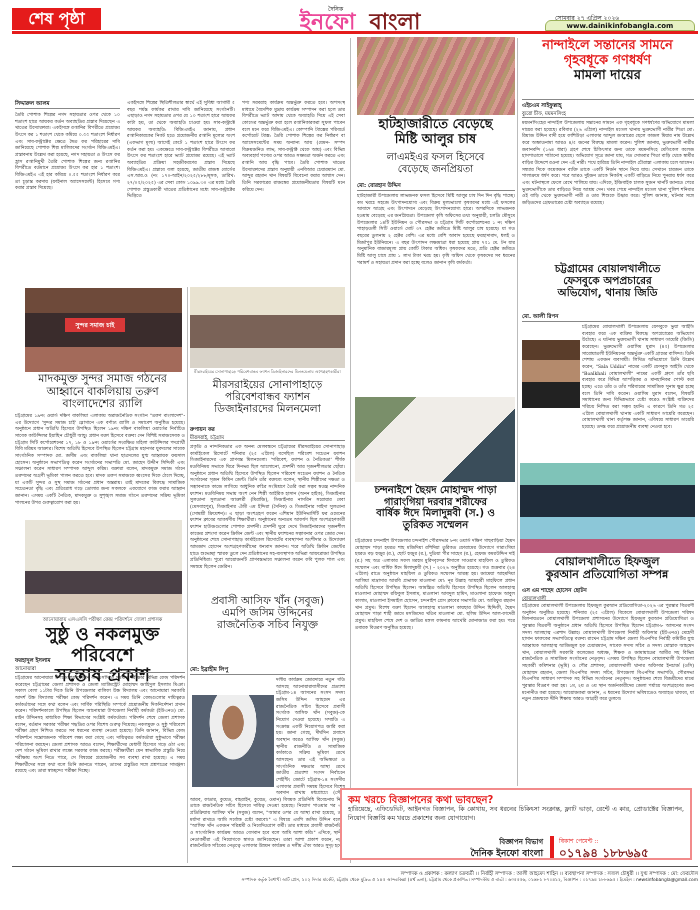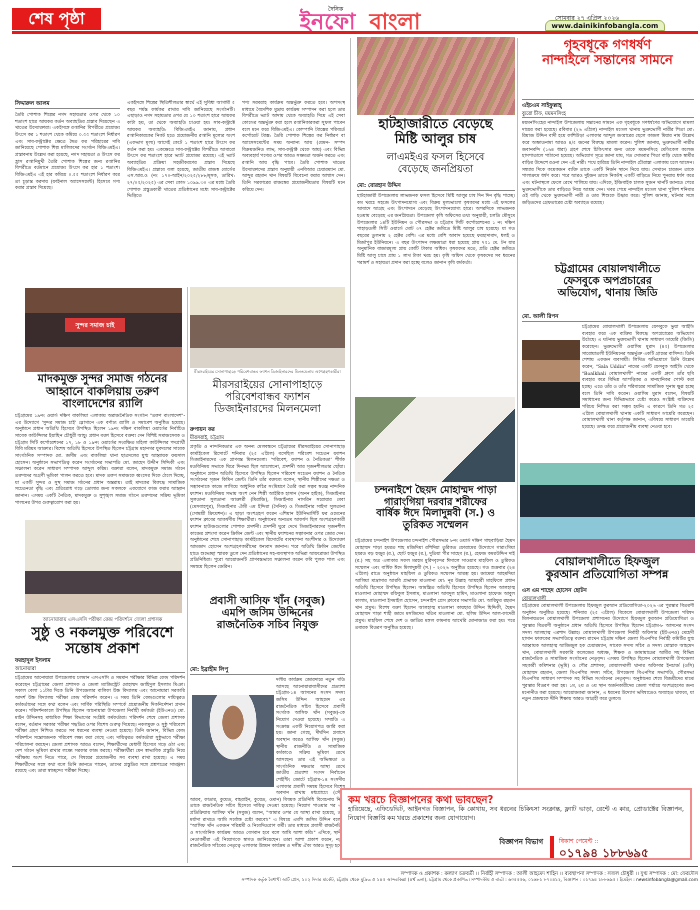--- a/index.html
+++ b/index.html
@@ -2,23 +2,23 @@
 <html><head>
 <meta charset="utf-8">
 <style>
 *{box-sizing:border-box;margin:0;padding:0}
 body{width:700px;height:910px;background:#fff;font-family:"DejaVu Serif",serif;color:#111;position:relative;overflow:hidden}
 .abs{position:absolute}
 .sesh{left:12px;top:8px;width:89px;height:22px;background:#e51b1b;color:#fff;font:bold 16px "DejaVu Sans",sans-serif;display:flex;align-items:center;justify-content:center}
 .logo{left:260px;top:8px;width:200px;height:24px;display:flex;align-items:flex-end;justify-content:center;font:bold 22px "DejaVu Serif",serif;line-height:1}
 .logo .dainik{font-size:6px;position:absolute;top:-2px;left:68px;color:#222;font-weight:normal}
 .logo .p1{color:#ec4899}
-.logo .p2{color:#ef4444;margin-left:14px}
+.logo .p2{color:#7f1d1d;margin-left:14px}
 .dateline{left:555px;top:13px;font:6px "DejaVu Sans",sans-serif;color:#222}
-.url{left:545px;top:20px;width:120px;height:11px;background:#e7f1c4;border:1px solid #9cb25a;border-radius:6px 6px 0 0;font:bold 7px "DejaVu Sans",sans-serif;display:flex;align-items:center;justify-content:center}
+.url{left:545px;top:20px;width:150px;height:11px;background:#e7f1c4;border:1px solid #9cb25a;border-radius:6px 6px 0 0;font:bold 7px "DejaVu Sans",sans-serif;display:flex;align-items:center;justify-content:center}
 .redrule{left:12px;top:31px;width:686px;height:3px;background:#e51b1b}
 .headline{font-family:"DejaVu Sans",sans-serif;text-align:center;color:#111;line-height:1.15}
 .h-red{color:#e51b1b}
 .byline{font:bold 5.5px "DejaVu Sans",sans-serif;color:#111}
 .byline small{display:block;font-weight:normal;font-size:5px}
 .body-text{font-size:4.6px;line-height:1.45;color:#222;text-align:justify}
 .rule{height:1px;background:#888}
 .ph{background:linear-gradient(135deg,#c7b8a8,#8e7a6a);overflow:hidden}
 .caption{font-size:4px;color:#444;text-align:center}
 .ad{left:340px;top:788px;width:352px;height:72px;border:2px solid #f28b8b;background:#fff}
@@ -55,22 +55,23 @@
 </div>
 <div class="abs headline" style="left:354px;top:151px;width:163px;font-size:10px">
   <div>লাএমইএর ফসল হিসেবে</div>
   <div>বেড়েছে জনপ্রিয়তা</div>
 </div>
 <div class="abs byline" style="left:357px;top:182px">মো: বোরহান উদ্দিন</div>
 <div class="abs rule" style="left:357px;top:190px;width:158px"></div>
 <div class="abs body-text" style="left:357px;top:193px;width:158px;height:88px;overflow:hidden">হাটহাজারী উপজেলায় লাভজনক ফসল হিসেবে মিষ্টি আলুর চাষ দিন দিন বৃদ্ধি পাচ্ছে। কম খরচে সহজে উৎপাদনযোগ্য এবং বিক্রয় মূল্যভালো কৃষকদের মধ্যে এই ফসলের আবাদে আগ্রহ এবং উৎপাদনে বেড়েছে উৎপাদনযোগ্য হারে। অপরদিকে লাভজনক হওয়ায় বেড়েছে এর জনপ্রিয়তা। উপজেলা কৃষি অফিসের তথ্য অনুযায়ী, চলতি মৌসুমে উপজেলার ১৪টি ইউনিয়ন ও পৌরসভা ও চট্টগ্রাম সিটি কর্পোরেশনের ১ নং দক্ষিণ পাহাড়তলী সিটি ওয়ার্ডে মোট ৩৭ হেক্টর জমিতে মিষ্টি আলুর চাষ হয়েছে। যা গত বছরের তুলনায় ২ হেক্টর বেশি। এর মধ্যে বেশি আবাদ হয়েছে ফরহাদাবাদ, ধলই ও মির্জাপুর ইউনিয়নে। এ বছর উৎপাদন লক্ষ্যমাত্রা ধরা হয়েছে প্রায় ৭৫১ মে. টন যার অনুমানিক বাজারমূল্য প্রায় কোটি টাকার অধিক। কৃষকদের মতে, প্রতি হেক্টর জমিতে মিষ্টি আলু চাষে প্রায় ১ লাখ টাকা খরচ হয়। কৃষি অফিস থেকে কৃষকদের সব ধরনের পরামর্শ ও সহায়তা প্রদান করা হচ্ছে বলেও জানান কৃষি কর্মকর্তা।</div>
 
 <div class="abs headline" style="left:520px;top:38px;width:175px;font-size:13px;font-weight:bold">
+  <div class="h-red">নান্দাইলে সন্তানের সামনে</div>
   <div class="h-red">গৃহবধূকে গণধর্ষণ</div>
-  <div class="h-red">নান্দাইলে সন্তানের সামনে</div>
+  <div>মামলা দায়ের</div>
 </div>
 <div class="abs rule" style="left:522px;top:99px;width:172px"></div>
 <div class="abs byline" style="left:522px;top:102px">
   <span>এইচএম সাইফুল্লাহ্</span>
   <small>ব্যুরো চীফ, ময়মনসিংহ</small>
 </div>
 <div class="abs rule" style="left:522px;top:117px;width:172px"></div>
 <div class="abs body-text" style="left:522px;top:120px;width:172px;height:140px;overflow:hidden">ময়মনসিংহের নান্দাইল উপজেলায় সন্তানের সামনে এক গৃহবধূকে গণধর্ষণের অভিযোগে মামলা দায়ের করা হয়েছে। রবিবার (২৬ এপ্রিল) নান্দাইল মডেল থানায় ভুক্তভোগী নারীর পিতা মো: রিয়াজ উদ্দিন বাদী হয়ে কাশিউড়া এলাকার আব্দুল জব্বারের ছেলে কাজল মিয়ার নাম উল্লেখ করে অজ্ঞাতনামা আরও ৪/৫ জনের বিরুদ্ধে মামলা করেন। পুলিশ জানায়, ভুক্তভোগী নারীর জবানবন্দি (১৬৪ ধারা) গ্রহণ শেষে চিকিৎসার জন্য তাকে ময়মনসিংহ মেডিকেল কলেজ হাসপাতালে পাঠানো হয়েছে। অভিযোগ সূত্রে জানা যায়, গত সোমবার পিতা বাড়ি থেকে স্বামীর বাড়ির উদ্দেশে রওনা দেন এই নারী। পথে হারিয়ে তিনি নান্দাইল চৌরাস্তা এলাকায় চলে আসেন। সন্ধ্যার দিকে কয়েকজন ব্যক্তি তাকে একটি নির্জন স্থানে নিয়ে যায়। সেখানে চারজন তাকে পালাক্রমে ধর্ষণ করে। পরে আরও দুইজন তাকে নিকটস্থ একটি বাড়িতে নিয়ে পুনরায় ধর্ষণ করে এবং ঘটনাস্থলে ফেলে রেখে পালিয়ে যায়। এদিকে, ইজিবাইক চালক সুজন খানটি জানতে পেরে ভুক্তভোগীকে তার বাড়িতে নিয়ে আশ্রয় দেন। খবর পেয়ে নান্দাইল মডেল থানা পুলিশ শনিবার ওই বাড়ি থেকে ভুক্তভোগী নারী ও তার শিশুকে উদ্ধার করে। পুলিশ জানায়, ঘটনার সঙ্গে জড়িতদের গ্রেফতারের চেষ্টা অব্যাহত রয়েছে।</div>
 
 <div class="abs headline" style="left:520px;top:262px;width:175px;font-size:10.5px;font-weight:bold">
@@ -82,57 +83,57 @@
 <div class="abs rule" style="left:522px;top:321px;width:172px"></div>
 <div class="abs ph" style="left:522px;top:340px;width:58px;height:68px;background:linear-gradient(180deg,#5a3d2a 0 30%,#b48a6c 30% 62%,#222 62%)"></div>
 <div class="abs body-text" style="left:522px;top:324px;width:172px;height:136px;overflow:hidden;shape-outside:none">
   <div style="float:left;width:60px;height:86px;margin-top:14px"></div>
   <span>চট্টগ্রামের বোয়ালখালী উপজেলায় ফেসবুকে ভুয়া আইডি ব্যবহার করে এক ব্যক্তির বিরুদ্ধে অপপ্রচারের অভিযোগ উঠেছে। এ ঘটনায় ভুক্তভোগী থানায় সাধারণ ডায়েরি (জিডি) করেছেন। ভুক্তভোগী ওয়াসিম মুরাদ (৪৫) উপজেলার সারোয়াতলী ইউনিয়নের অন্তর্ভুক্ত একটি গ্রামের বাসিন্দা। তিনি পেশায় একজন ব্যবসায়ী। লিখিত অভিযোগে তিনি উল্লেখ করেন, "Sala Uddin" নামের একটি ফেসবুক আইডি থেকে "Boalkhali বোয়ালখালী" নামের একটি গ্রুপে তাঁর ছবি ব্যবহার করে বিভিন্ন আপত্তিকর ও মানহানিকর পোস্ট করা হচ্ছে। এতে তাঁর ও তাঁর পরিবারের সামাজিক সুনাম ক্ষুণ্ণ হচ্ছে বলে তিনি দাবি করেন। ওয়াসিম মুরাদ বলেন, বিষয়টি সমাধানের জন্য বিভিন্নভাবে চেষ্টা করেও সংশ্লিষ্ট ব্যক্তিদের পরিচয় নিশ্চিত করা সম্ভব হয়নি। এ কারণে তিনি গত ২৫ এপ্রিল বোয়ালখালী থানায় একটি সাধারণ ডায়েরি করেছেন। বোয়ালখালী থানা কর্তৃপক্ষ জানান, এবিষয়ে সাধারণ ডায়েরি হয়েছে। তদন্ত করে প্রয়োজনীয় ব্যবস্থা নেওয়া হবে।</span>
 </div>
 
 <div class="abs ph" style="left:25px;top:288px;width:157px;height:84px;background:linear-gradient(180deg,#6e4a3a 0 30%,#3a2c2c 30% 70%,#a36a5a 70%)">
   <div style="position:absolute;left:40px;top:30px;width:60px;height:14px;background:#d83838;color:#fff;font:bold 6px 'DejaVu Sans',sans-serif;display:flex;align-items:center;justify-content:center">সুন্দর সমাজ চাই</div>
 </div>
-<div class="abs headline" style="left:15px;top:373px;width:175px;font-size:11px;font-weight:bold">
+<div class="abs headline" style="left:15px;top:373px;width:175px;font-size:11px;font-weight:normal">
   <div>মাদকমুক্ত সুন্দর সমাজ গঠনের</div>
   <div>আহ্বানে বাকলিয়ায় তরুণ</div>
   <div>বাংলাদেশের র‍্যালি</div>
 </div>
 <div class="abs body-text" style="left:15px;top:413px;width:170px;height:106px;overflow:hidden">চট্টগ্রামের ১৯নং ওয়ার্ড দক্ষিণ বাকলিয়া এলাকায় অরাজনৈতিক সংগঠন "তরুণ বাংলাদেশ"-এর উদ্যোগে 'সুন্দর সমাজ চাই' স্লোগানে এক বর্ণাঢ্য র‍্যালি ও সমাবেশ অনুষ্ঠিত হয়েছে। অনুষ্ঠানে প্রধান অতিথি হিসেবে উপস্থিত ছিলেন ১৯নং দক্ষিণ বাকলিয়া ওয়ার্ডের নির্বাচিত সাবেক কাউন্সিলর ইয়াছিন চৌধুরী আছু। প্রধান বক্তা হিসেবে বক্তব্য দেন বিশিষ্ট সমাজসেবক ও চট্টগ্রাম সিটি কর্পোরেশনের ১৭, ১৮ ও ১৯নং ওয়ার্ডের সংরক্ষিত মহিলা কাউন্সিলর পদপ্রার্থী বিবি মরিয়ম আক্তার। বিশেষ অতিথি হিসেবে উপস্থিত ছিলেন চট্টগ্রাম মহানগর যুবদলের সাবেক সাংগঠনিক সম্পাদক মো. জসীম এবং বাকলিয়া থানা ছাত্রদলের যুগ্ম আহ্বায়ক ফয়সাল হোসেন। অনুষ্ঠানে সভাপতিত্ব করেন সংগঠনের সভাপতি মো. জাহেদ উদ্দীন সিদ্দিকী এবং সঞ্চালনা করেন সাধারণ সম্পাদক আব্দুল করিম। বক্তারা বলেন, মাদকমুক্ত সমাজ গঠনে তরুণদের অগ্রণী ভূমিকা পালন করতে হবে। মাদক তরুণ সমাজকে ধ্বংসের দিকে ঠেলে দিচ্ছে, যা একটি সুন্দর ও সুস্থ সমাজ গঠনের প্রধান অন্তরায়। তাই মাদকের বিরুদ্ধে সামাজিক সচেতনতা বৃদ্ধি এবং প্রতিরোধ গড়ে তোলার জন্য সকলকে একযোগে কাজ করার আহ্বান জানান। এসময় একটি নৈতিক, মাদকমুক্ত ও সুশৃঙ্খল সমাজ গঠনে তরুণদের সক্রিয় ভূমিকা পালনের উপর গুরুত্বারোপ করা হয়।</div>
 
 <div class="abs ph" style="left:190px;top:287px;width:155px;height:81px;background:linear-gradient(180deg,#e9e3d1 0 35%,#7a6257 35% 75%,#d9d3c9 75%)"></div>
 <div class="abs caption" style="left:190px;top:369px;width:155px;white-space:nowrap;overflow:hidden">মীরসরাইয়ের সোনাপাহাড়ে পরিবেশবান্ধব ফ্যাশন ডিজাইনারদের মিলনমেলায় অংশগ্রহণকারীরা</div>
 <div class="abs headline" style="left:190px;top:378px;width:155px;font-size:10.5px;font-weight:normal">
   <div>মীরসরাইয়ের সোনাপাহাড়ে</div>
   <div>পরিবেশবান্ধব ফ্যাশন</div>
   <div>ডিজাইনারদের মিলনমেলা</div>
 </div>
 <div class="abs byline" style="left:190px;top:426px">
   <span>রুপায়ন কর</span>
   <small>মীরসরাই, চট্টগ্রাম</small>
 </div>
 <div class="abs rule" style="left:190px;top:440px;width:155px"></div>
 <div class="abs body-text" style="left:190px;top:444px;width:155px;height:148px;overflow:hidden">প্রকৃতি ও নান্দনিকতার এক অনন্য মেলবন্ধনে চট্টগ্রামের মীরসরাইয়ের সোনাপাহাড় কার্মাইকেল রিসোর্টে শনিবার (২৫ এপ্রিল) বসেছিল পরিবেশ সচেতন ফ্যাশন ডিজাইনারদের এক প্রাণবন্ত মিলনমেলা। 'পরিবেশ, ফ্যাশন ও নৈতিকতা' শীর্ষক মতবিনিময় সভাকে ঘিরে দিনভর ছিল আলোচনা, প্রদর্শনী আর সৃজনশীলতার ছোঁয়া। অনুষ্ঠানে প্রধান অতিথি হিসেবে উপস্থিত ছিলেন পরিবেশ সচেতন ফ্যাশন ও নৈতিক সংগঠনের সৃজন কিমিন জেন্ট। তিনি তাঁর বক্তব্যে বলেন, স্থানীয় শিল্পীদের দক্ষতা ও সম্ভাবনাকে কাজে লাগিয়ে আধুনিক রুচির সংমিশ্রণে তৈরি করা সম্ভব স্বতন্ত্র নান্দনিক ফ্যাশন। মতবিনিময় সভায় অংশ নেন শিল্পী আইরিক হাসান (অনন হাইক), ডিজাইনার সুলতানা সুলতানা আক্তারী (মিরাজি), ডিজাইনার নাসরিন সরোয়ার বেবা (মেসবাহপুর), ডিজাইনার ঐন্দ্রী এম ইন্দিরা (দৈনিক) ও ডিজাইনার সাইদা সুলতানা (সোমশ্রী ক্রিয়েশন)। এ ছাড়া অংশগ্রহণ করেন এশিয়ান ইউনিভার্সিটি ফর ওমেনের ফ্যাশন ক্লাবের আকর্ষণীয় শিক্ষার্থীরা। অনুষ্ঠানের অন্যতম আকর্ষণ ছিল অংশগ্রহণকারী ফ্যাশন হাউজগুলোর পোশাক প্রদর্শনী। প্রদর্শনী ঘুরে দেখে ডিজাইনারদের সৃজনশীল কাজের প্রশংসা করেন ক্রিমিন জেন্ট এবং স্থানীয় ফ্যাশনের সম্ভাবনার ওপর জোর দেন। অনুষ্ঠানের শেষে সোনাপাহাড় কার্মাইকেল রিসোর্টের ব্যবস্থাপনা অংশীদার ও উদ্যোক্তা আমজাদ হোসেন অংশগ্রহণকারীদের ধন্যবাদ জানান। পরে অতিথি ক্রিমিন জেন্টের হাতে শুভেচ্ছা স্মারক তুলে দেন প্রতিষ্ঠানের সহ-ব্যবস্থাপক অভিরা আফরোজা উপস্থিত প্রতিনিধিরা। পুরো আয়োজনটি প্রাণবন্তভাবে সঞ্চালনা করেন কবি পুলক পাল এবং সমন্বয়ে ছিলেন জেরিন।</div>
 
-<div class="abs headline" style="left:190px;top:594px;width:155px;font-size:10.5px;font-weight:bold">
+<div class="abs headline" style="left:190px;top:594px;width:155px;font-size:10.5px;font-weight:normal">
   <div>প্রবাসী আসিফ খাঁন (সবুজ)</div>
   <div>এমপি জসিম উদ্দিনের</div>
   <div>রাজনৈতিক সচিব নিযুক্ত</div>
 </div>
 <div class="abs byline" style="left:190px;top:666px">মো: ইব্রাহীম লিপু</div>
 <div class="abs rule" style="left:190px;top:674px;width:155px"></div>
 <div class="abs ph" style="left:192px;top:695px;width:82px;height:92px;background:radial-gradient(ellipse at 50% 30%,#a8785a 0 18%,#eee 19% 40%,#556070 41%)"></div>
 <div class="abs body-text" style="left:190px;top:677px;width:155px;height:188px;overflow:hidden">
   <div style="float:left;width:86px;height:100px;margin-top:16px"></div>
   <span>দলীয় কার্যক্রম জোরদারে নতুন গতি আসছে আনোয়ারাবাসীদের প্রত্যাশা চট্টগ্রাম-১৪ আসনের সংসদ সদস্য জসিম উদ্দিন আহমেদ এর রাজনৈতিক সচিব হিসেবে প্রবাসী সংগঠক আসিফ খাঁন (সবুজ)-কে নিয়োগ দেওয়া হয়েছে। সম্প্রতি এ সংক্রান্ত একটি নিয়োগপত্র জারি করা হয়। জানা গেছে, দীর্ঘদিন প্রবাসে অবস্থান করেও আসিফ খাঁন (সবুজ) স্থানীয় রাজনীতি ও সামাজিক কর্মকাণ্ডে সক্রিয় ভূমিকা রেখে আসছেন। তার এই অভিজ্ঞতা ও সাংগঠনিক দক্ষতার আস্থা রেখে জাতীয় প্রত্যাশা সংসদ নির্বাচনে পেইন্টিং জোটে চট্টগ্রাম-১৪ সংসদীয় এলাকার প্রবাসী সমন্বয় হিসেবে বিশেষ অবদান রাখায় মধ্যপ্রাচ্যে (সৌদি আরব, কাতার, কুয়েত, বাহরাইন, কুয়েত, ওমান) বিষয়ক প্রতিনিধি বিবেচনায় নিয়ে তাকে রাজনৈতিক সচিব হিসেবে দায়িত্ব দেওয়া হয়েছে। নিয়োগ পাওয়ার পর এক প্রতিক্রিয়ায় আসিফ খাঁন (সবুজ) বলেন, "আমার ওপর যে আস্থা রাখা হয়েছে, তার মর্যাদা রাখতে আমি সর্বোচ্চ চেষ্টা করবো।" এ বিষয়ে এমপি জসিম উদ্দিন বলেন, "আসিফ খাঁন একজন পরিশ্রমী ও নিবেদিতপ্রাণ কর্মী। তার মাধ্যমে প্রবাসী রাজনৈতিক ও সাংগঠনিক কার্যক্রম আরও বেগবান হবে বলে আমি আশা করি।" এদিকে, স্থানীয় নেতাকর্মীরা এই নিয়োগকে স্বাগত জানিয়েছেন। তারা আশা প্রকাশ করেন, নতুন রাজনৈতিক সচিবের নেতৃত্বে এলাকার উন্নয়ন কার্যক্রম ও দলীয় ঐক্য আরও সুদৃঢ় হবে।</span>
 </div>
 
 <div class="abs ph" style="left:25px;top:520px;width:157px;height:93px;background:linear-gradient(180deg,#e8e4d8 0 55%,#4a3f45 55% 80%,#d8c8b8 80%)"></div>
 <div class="abs caption" style="left:15px;top:616px;width:175px;font-size:5px">আনোয়ারায় এসএসসি পরীক্ষা কেন্দ্র পরিদর্শনে জেলা প্রশাসক</div>
-<div class="abs headline" style="left:15px;top:624px;width:175px;font-size:14px;font-weight:bold">
+<div class="abs headline" style="left:15px;top:624px;width:175px;font-size:18px;font-weight:bold">
   <div>সুষ্ঠু ও নকলমুক্ত পরিবেশে</div>
   <div>সন্তোষ প্রকাশ</div>
 </div>
 <div class="abs byline" style="left:15px;top:657px">
   <span>ফরহাদুল ইসলাম</span>
   <small>আনোয়ারা</small>
 </div>
 <div class="abs rule" style="left:15px;top:672px;width:170px"></div>
 <div class="abs body-text" style="left:15px;top:675px;width:170px;height:190px;overflow:hidden">চট্টগ্রামের আনোয়ারা উপজেলায় চলমান এসএসসি ও সমমান পরীক্ষার বিভিন্ন কেন্দ্র পরিদর্শন করেছেন চট্টগ্রামের জেলা প্রশাসক ও জেলা ম্যাজিস্ট্রেট মোহাম্মদ জাহিদুল ইসলাম মিঞা। সকাল বেলা ১১টার দিকে তিনি উপজেলার বালিকা উচ্চ বিদ্যালয় এবং আনোয়ারা সরকারি আদর্শ উচ্চ বিদ্যালয় পরীক্ষা কেন্দ্র পরিদর্শন করেন। এ সময় তিনি কেন্দ্রগুলোর দায়িত্বরত কর্মকর্তাদের সঙ্গে কথা বলেন এবং সার্বিক পরিস্থিতি সম্পর্কে প্রয়োজনীয় দিকনির্দেশনা প্রদান করেন। পরিদর্শনকালে উপস্থিত ছিলেন আনোয়ারা উপজেলা নির্বাহী কর্মকর্তা (ইউএনও) মো. মাইন উদ্দিনসহ মাধ্যমিক শিক্ষা বিভাগের সংশ্লিষ্ট কর্মকর্তারা। পরিদর্শন শেষে জেলা প্রশাসক বলেন, বর্তমান সরকার পরীক্ষা পদ্ধতির ওপর বিশেষ গুরুত্ব দিয়েছে। নকলমুক্ত ও সুষ্ঠু পরিবেশে পরীক্ষা গ্রহণ নিশ্চিত করতে সব ধরনের ব্যবস্থা নেওয়া হয়েছে। তিনি জানান, বিভিন্ন কেন্দ্র পরিদর্শনে সন্তোষজনক পরিবেশ লক্ষ্য করা গেছে এবং দায়িত্বরত কর্মকর্তারা সুষ্ঠুভাবে পরীক্ষা পরিচালনা করছেন। জেলা প্রশাসক আরও বলেন, শিক্ষার্থীদের মেধাবী হিসেবে গড়ে ওঠা এবং দেশ গঠনে ভূমিকা রাখার লক্ষ্যে সরকার কাজ করছে। পরীক্ষার্থীরা যেন স্বাভাবিক প্রস্তুতি নিয়ে পরীক্ষায় অংশ নিতে পারে, সে বিষয়ের প্রয়োজনীয় সব ব্যবস্থা রাখা হয়েছে। এ সময় শিক্ষার্থীদের সঙ্গে কথা বলে তিনি জানতে পারেন, তাদের প্রস্তুতির সঙ্গে প্রশ্নপত্রের সামঞ্জস্য রয়েছে এবং তারা স্বাচ্ছন্দ্যে পরীক্ষা দিচ্ছে।</div>
 
@@ -158,20 +159,21 @@
 <div class="abs body-text" style="left:522px;top:603px;width:172px;height:183px;overflow:hidden">চট্টগ্রামের বোয়ালখালী উপজেলায় হিফজুল কুরআন প্রতিযোগিতা-২০২৬ এর পুরস্কার বিতরণী অনুষ্ঠান অনুষ্ঠিত হয়েছে। শনিবার (২৫ এপ্রিল) বিকেলে বোয়ালখালী উপজেলা পরিষদ মিলনায়তনে বোয়ালখালী উপজেলা প্রশাসনের উদ্যোগে হিফজুল কুরআন প্রতিযোগিতা ও পুরস্কার বিতরণী অনুষ্ঠানে প্রধান অতিথি হিসেবে উপস্থিত ছিলেন চট্টগ্রাম-৮ আসনের সংসদ সদস্য আলহাজ্ব এরশাদ উল্লাহ। বোয়ালখালী উপজেলা নির্বাহী অফিসার (ইউএনও) মেহেদী হাসান ফারুকের সভাপতিত্বে বক্তব্য রাখেন চট্টগ্রাম দক্ষিণ জেলা বিএনপির নির্বাহী কমিটির যুগ্ম আহ্বায়ক আলহাজ্ব আজিজুল হক চেয়ারম্যান, সাবেক সদস্য সচিব ও সদস্য মোস্তাক আহমেদ খান, বোয়ালখালী সরকারি কলেজের অধ্যক্ষ, শিক্ষক ও জামায়াতের আমীর সহ বিভিন্ন রাজনৈতিক ও সামাজিক সংগঠনের নেতৃবৃন্দ। এসময় উপস্থিত ছিলেন বোয়ালখালী উপজেলা সহকারী কমিশনার (ভূমি) ও পৌর প্রশাসক, বোয়ালখালী থানার অফিসার ইনচার্জ (ওসি) মোহাম্মদ রহমান, জেলা বিএনপির সদস্য সচিব, উপজেলা বিএনপির সভাপতি, পৌরসভা বিএনপির সাধারণ সম্পাদক সহ বিভিন্ন সংগঠনের নেতৃবৃন্দ। অনুষ্ঠানের শেষে বিজয়ীদের মাঝে পুরস্কার বিতরণ করা হয়। ১ম, ২য় ও ৩য় স্থান অর্জনকারীদের জেলা পর্যায়ে অংশগ্রহণের জন্য মনোনীত করা হয়েছে। আয়োজকরা জানান, এ ধরনের উদ্যোগ ভবিষ্যতেও অব্যাহত থাকবে, যা নতুন প্রজন্মকে দ্বীনি শিক্ষায় আরও আগ্রহী করে তুলবে।</div>
 
 <div class="abs vline" style="left:350px;top:38px;height:825px"></div>
 <div class="abs vline" style="left:517px;top:38px;height:748px"></div>
 <div class="abs vline" style="left:187px;top:287px;height:576px"></div>
 
 <div class="abs ad">
   <div style="position:absolute;left:6px;top:2px;font:bold 10px 'DejaVu Sans',sans-serif;color:#e51b1b">কম খরচে বিজ্ঞাপনের কথা ভাবছেন?</div>
   <div style="position:absolute;left:6px;top:15px;width:336px;font:6.2px 'DejaVu Sans',sans-serif;line-height:1.45;text-align:justify;color:#111">হারিয়েছে, এফিডেভিট, আইনগত বিজ্ঞাপন, কি কোথায়, সব ধরনের চিকিৎসা সংক্রান্ত, ফ্ল্যাট ভাড়া, রেন্টে এ কার, প্রোডাক্টের বিজ্ঞাপন, নিয়োগ বিজ্ঞপ্তি কম খরচে প্রকাশের জন্য যোগাযোগ।</div>
   <div style="position:absolute;left:6px;top:46px;width:195px;text-align:right;font:bold 7px 'DejaVu Sans',sans-serif">বিজ্ঞাপন বিভাগ</div>
+  <div style="position:absolute;left:6px;top:56px;width:195px;text-align:right;font:bold 9px 'DejaVu Sans',sans-serif">দৈনিক ইনফো বাংলা</div>
   <div style="position:absolute;left:208px;top:46px;width:4px;height:22px;background:#e51b1b"></div>
   <div style="position:absolute;left:217px;top:46px;font:6px 'DejaVu Sans',sans-serif;color:#e51b1b">বিকাশ পেমেন্ট ::</div>
   <div style="position:absolute;left:217px;top:54px;font:bold 12px 'DejaVu Sans',sans-serif;color:#7f1d1d">০১৭৯৪ ১৮৮৬৯৫</div>
 </div>
 
 <div class="abs footrule"></div>
 <div class="abs footer1">সম্পাদক ও প্রকাশক : কল্যাণ চক্রবর্তী ।। নির্বাহী সম্পাদক : আলী আহমেদ শাহিন ।। ব্যবস্থাপনা সম্পাদক : সজল চৌধুরী ।। যুগ্ম সম্পাদক : মো: ফেরদৌস</div>
 <div class="abs footer2" style="font-size:4.4px;white-space:nowrap;overflow:hidden">সম্পাদক কর্তৃক বৈশাখী আর্ট প্রেস, ১০২ দিদার মার্কেট, চট্টগ্রাম থেকে মুদ্রিত ও ১৪৫ আন্দরকিল্লা (৪র্থ তলা), চট্টগ্রাম থেকে প্রকাশিত। সম্পাদকীয় ও বার্তা : ৬৩৫৫৫৬, ০১৬৮১ ৮৭০৪১২, বিজ্ঞাপন : ০১৭৯৪ ১৮৮৬৯৫ । ইমেইল : newsinfobangla@gmail.com</div>
 
 </body></html>

